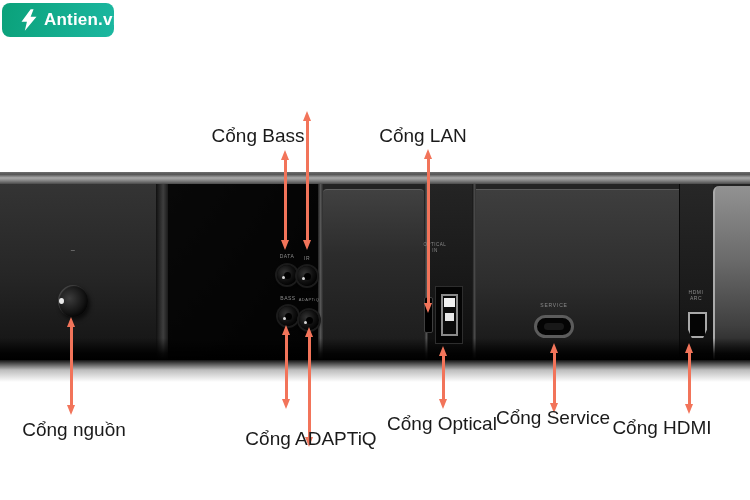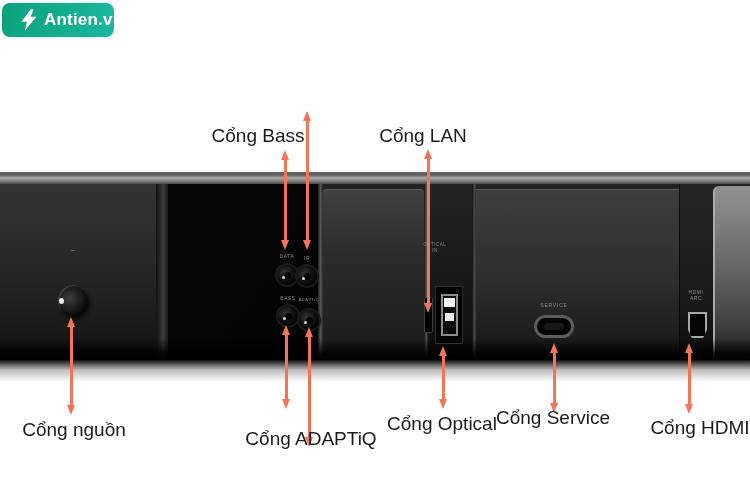--- a/index.html
+++ b/index.html
@@ -22,21 +22,21 @@
   .lbl{position:absolute;transform:translateX(-50%);font-size:19px;color:#1a1a1a;
     white-space:nowrap;z-index:6;}
   #lbl-ir{left:310px;top:85px;}
   #lbl-data{left:258px;top:125px;}
   #lbl-lan{left:423px;top:125px;}
   #lbl-power{left:74px;top:419px;}
   #lbl-bass{left:263px;top:409px;}
   #lbl-adaptiq{left:311px;top:428px;}
   #lbl-optical{left:442px;top:413px;}
   #lbl-service{left:553px;top:407px;}
-  #lbl-hdmi{left:662px;top:417px;margin-left:38px;}
+  #lbl-hdmi{left:662px;top:417px;}
 
   
   .arrow{position:absolute;width:11px;z-index:5;}
   .arrow::before{content:"";position:absolute;top:0;left:1px;width:0;height:0;
     border-left:4.5px solid transparent;border-right:4.5px solid transparent;
     border-bottom:10px solid var(--accent);}
   .arrow::after{content:"";position:absolute;bottom:0;left:1px;width:0;height:0;
     border-left:4.5px solid transparent;border-right:4.5px solid transparent;
     border-top:10px solid var(--accent);}
   .arrow .shaft{position:absolute;top:8px;bottom:8px;left:4px;width:3px;background:var(--accent);}

